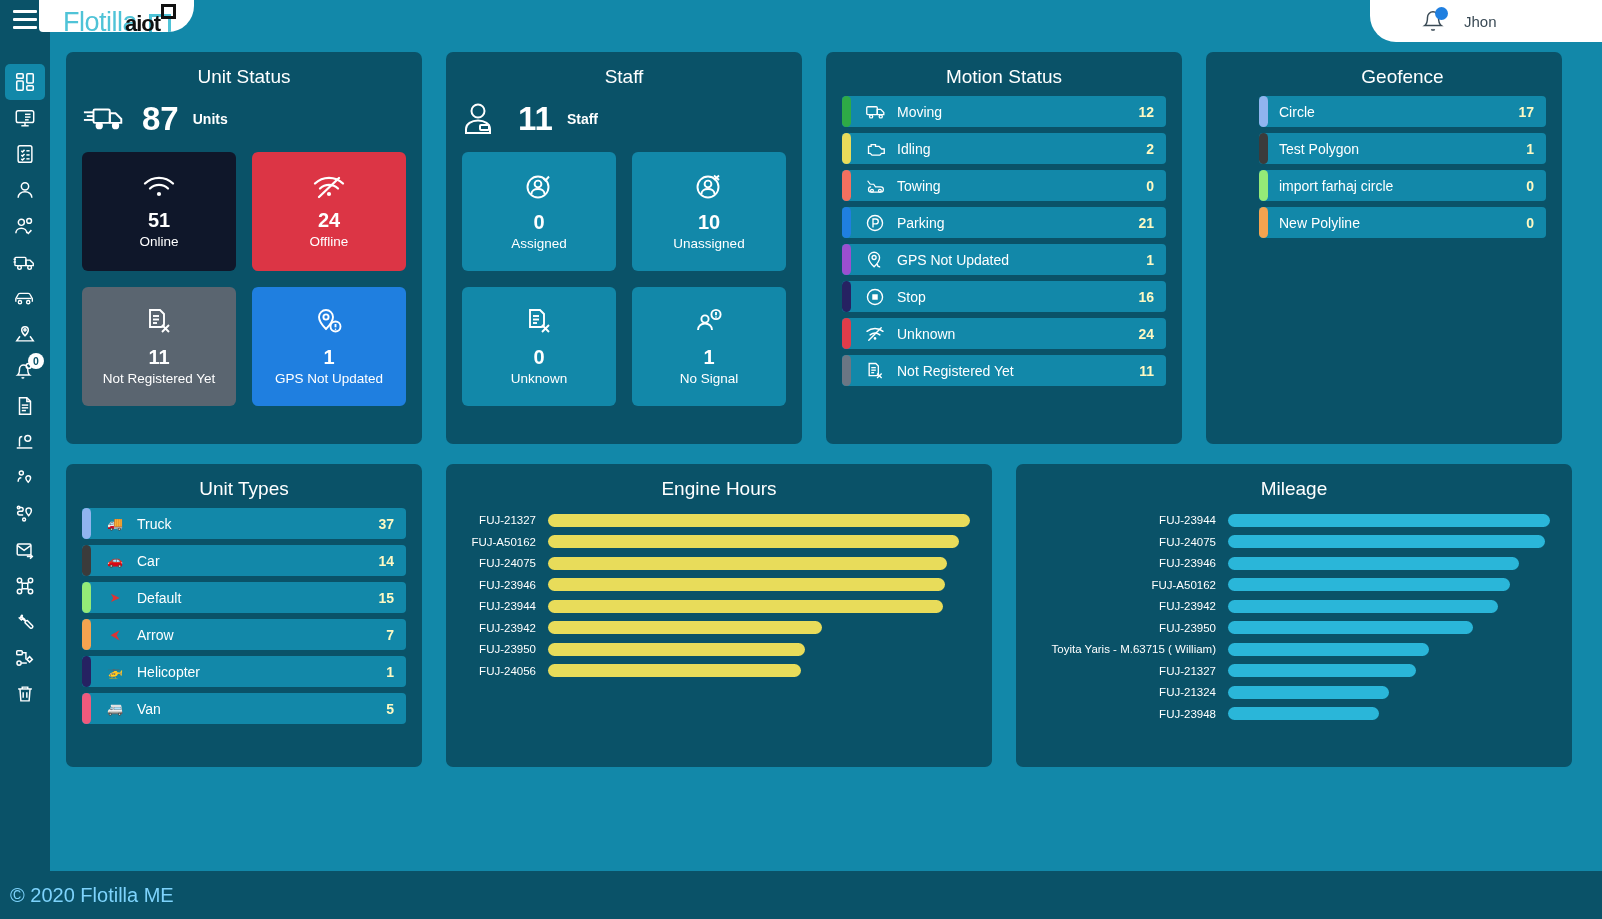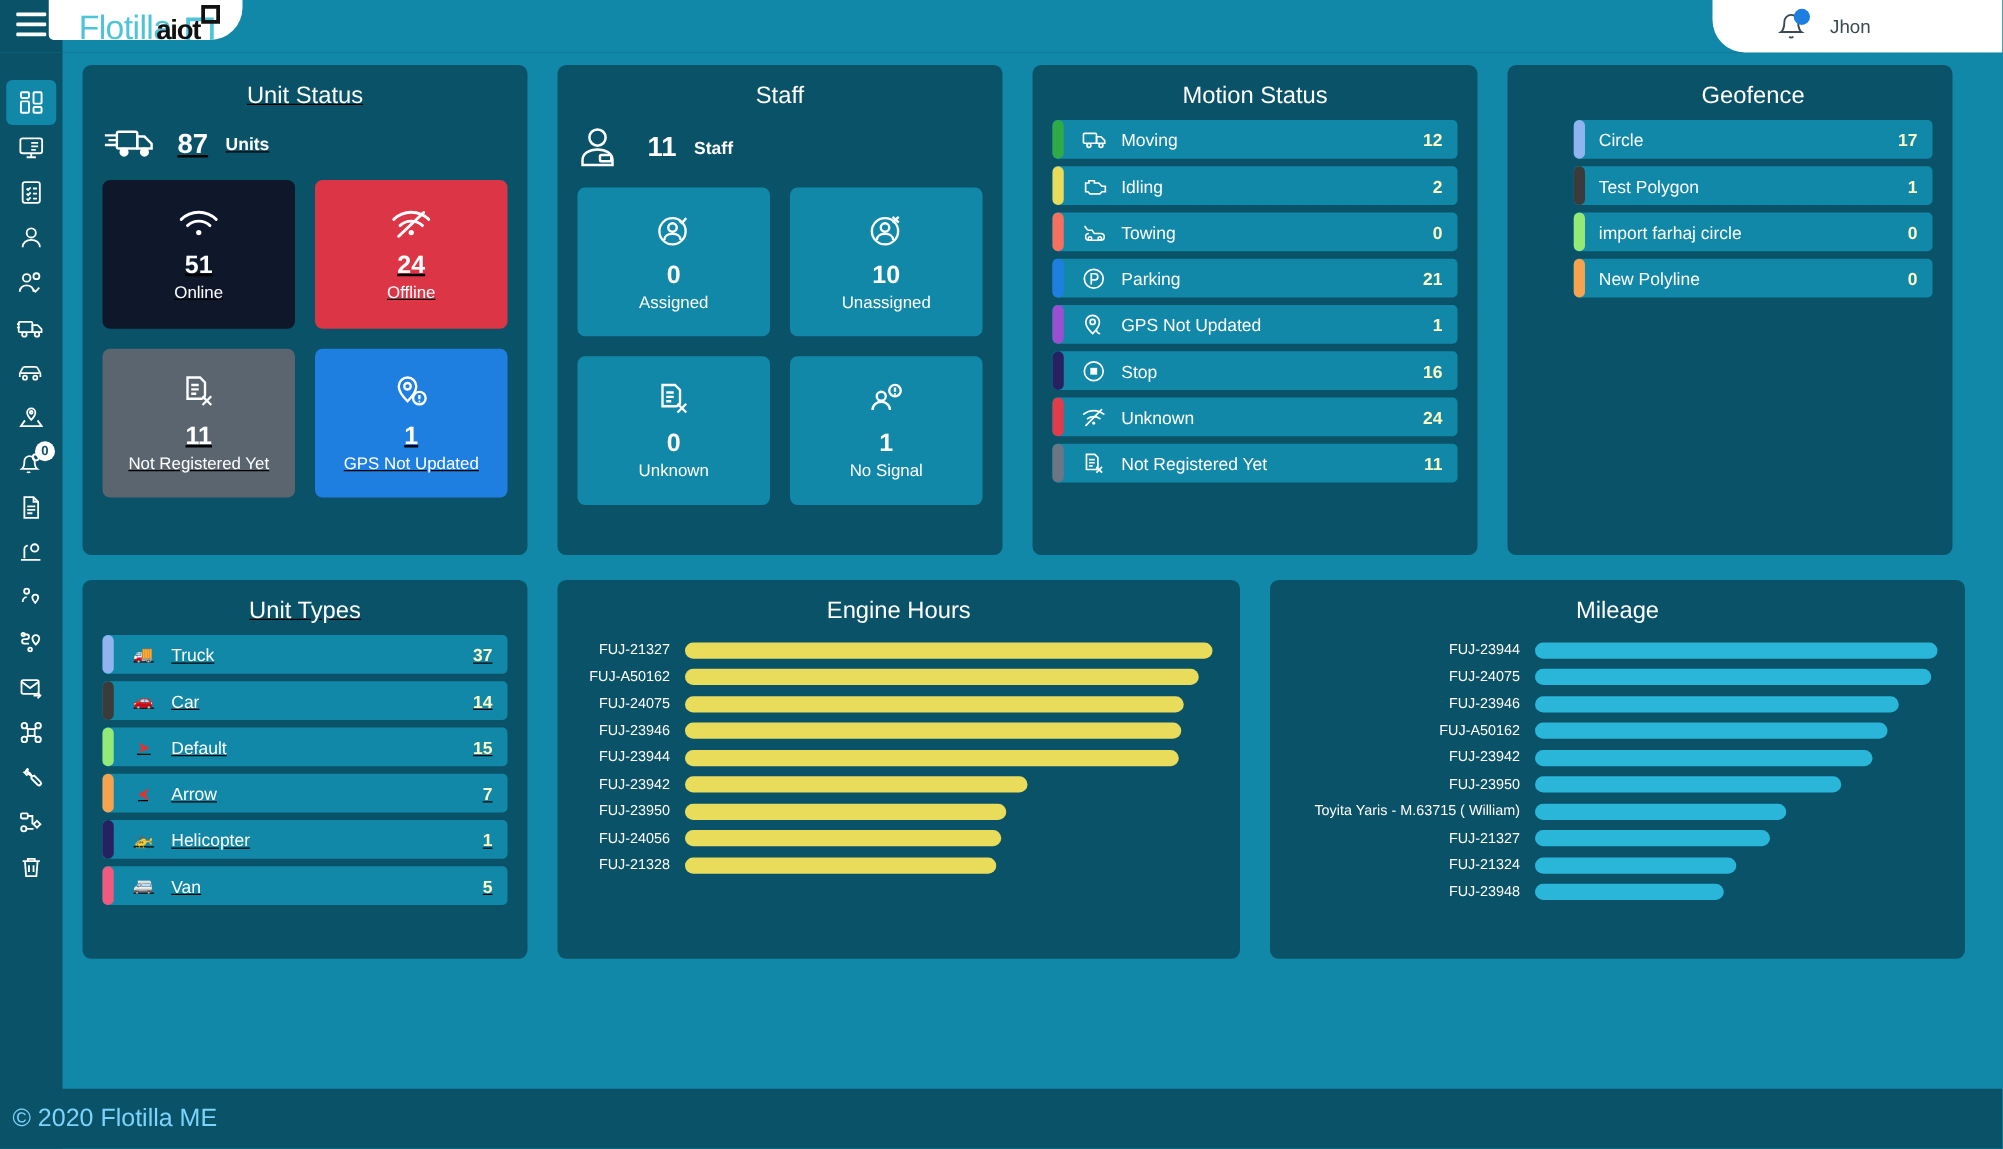--- a/index.html
+++ b/index.html
@@ -103,30 +103,30 @@
   .panel {
     background: #0a5268; border-radius: 7px;
     display: flex; flex-direction: column;
   }
   .panel-title {
     text-align: center; color: #fff; font-size: 19px;
     font-weight: 400; padding: 14px 0 8px 0;
   }
 
   
-  .p-unit { width: 356px; text-decoration: underline; }
+  .p-unit { width: 356px; }
   .p-staff { width: 356px; }
   .p-motion { width: 356px; }
   .p-geo { width: 356px; padding-left: 37px; }
 
   .count-row {
     display: flex; align-items: center; padding: 0 16px; margin: 4px 0 14px 0;
     gap: 14px;
   }
-  .count-num { color: #fff; font-size: 22px; font-weight: 700; }
+  .count-num { color: #fff; font-size: 33px; font-weight: 700; }
   .count-lbl { color: #fff; font-size: 14px; font-weight: 700; }
 
   .tile-grid {
     display: grid; grid-template-columns: 1fr 1fr; gap: 16px;
     padding: 0 16px;
   }
   .tile {
     height: 119px; border-radius: 6px;
     display: flex; flex-direction: column; align-items: center;
     justify-content: center; gap: 2px; cursor: pointer;
@@ -732,26 +732,20 @@
             <div class="ctrack">
               <div class="cbar bar-yellow" style="width: 61%;"></div>
             </div>
           </div>
           <div class="crow">
             <div class="clabel">FUJ-24056</div>
             <div class="ctrack">
               <div class="cbar bar-yellow" style="width: 60%;"></div>
             </div>
           </div>
-          <div class="crow">
-            <div class="clabel">FUJ-21328</div>
-            <div class="ctrack">
-              <div class="cbar bar-yellow" style="width: 59%;"></div>
-            </div>
-          </div>
         </div>
     </div>
 
     <div class="panel p-mileage">
       <div class="panel-title">Mileage</div>
       <div class="chart" id="mileage-chart">
           <div class="crow">
             <div class="clabel">FUJ-23944</div>
             <div class="ctrack">
               <div class="cbar bar-cyan" style="width: 100%;"></div>

